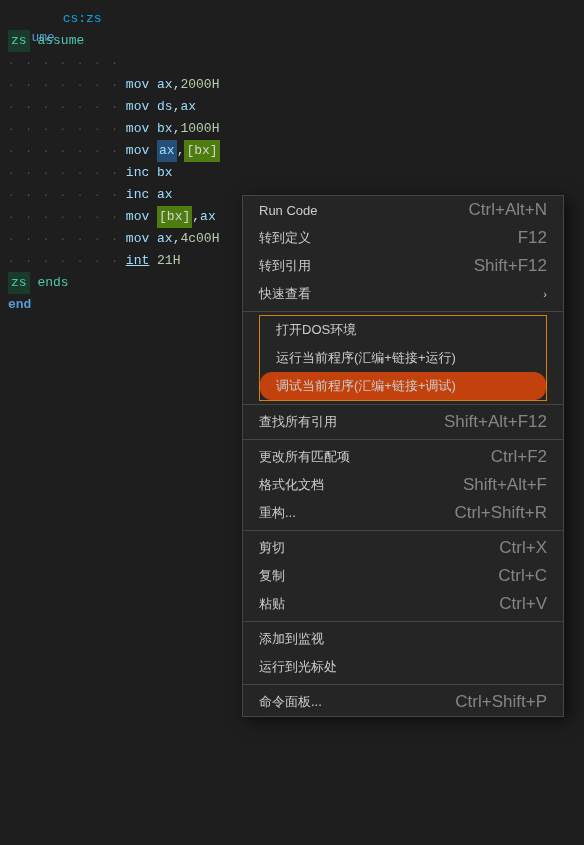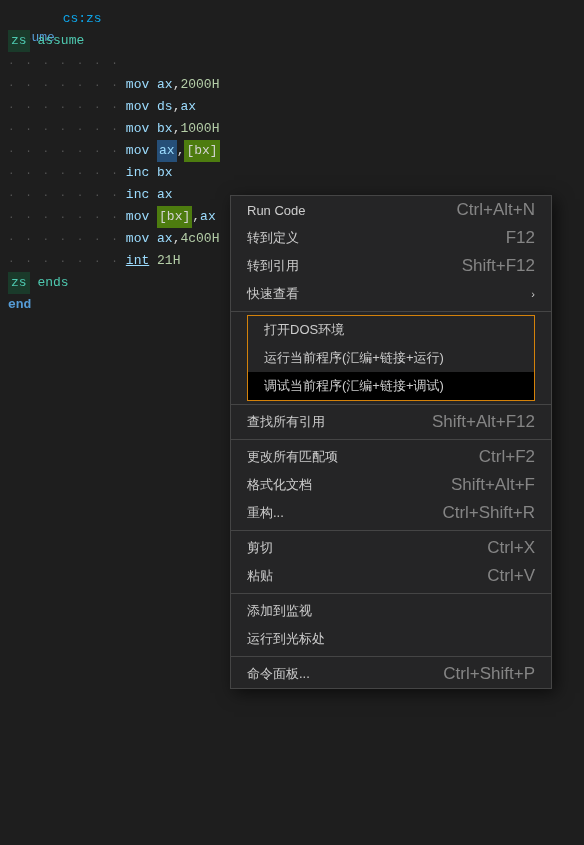--- a/index.html
+++ b/index.html
@@ -51,21 +51,21 @@
     .num { color: #b5cea8; }
     .mem-highlight { color: #d4d4d4; background: #4d7c0f; padding: 0 2px; }
     .comma { color: #d4d4d4; }
     .label-zs { color: #4ec9b0; background: #1a3a2a; padding: 0 3px; }
     .cs-zs { color: #0ea5e9; }
 
     
     .context-menu {
       position: absolute;
       top: 195px;
-      left: 230px;
+      left: 242px;
       width: 322px;
       background: #252526;
       border: 1px solid #454545;
       box-shadow: 4px 4px 16px rgba(0,0,0,0.6);
       z-index: 100;
       font-family: 'Segoe UI', Arial, sans-serif;
       font-size: 13px;
       color: #cccccc;
     }
 
@@ -191,21 +191,21 @@
 
   <div class="menu-separator"></div>
 
   <div style="border: 1.5px solid #d4820a; margin: 2px 16px;">
     <div class="menu-item">
       <span class="menu-item-label">打开DOS环境</span>
     </div>
     <div class="menu-item">
       <span class="menu-item-label">运行当前程序(汇编+链接+运行)</span>
     </div>
-    <div class="menu-item" style="background: #000000;">
+    <div class="menu-item" style="background: #c2410c; border-radius: 12px;">
       <span class="menu-item-label">调试当前程序(汇编+链接+调试)</span>
     </div>
   </div>
 
   <div class="menu-separator"></div>
 
   <div class="menu-item">
     <span class="menu-item-label">查找所有引用</span>
     <span class="menu-item-shortcut">Shift+Alt+F12</span>
   </div>
@@ -225,20 +225,24 @@
     <span class="menu-item-shortcut">Ctrl+Shift+R</span>
   </div>
 
   <div class="menu-separator"></div>
 
   <div class="menu-item">
     <span class="menu-item-label">剪切</span>
     <span class="menu-item-shortcut">Ctrl+X</span>
   </div>
   <div class="menu-item">
+    <span class="menu-item-label">复制</span>
+    <span class="menu-item-shortcut">Ctrl+C</span>
+  </div>
+  <div class="menu-item">
     <span class="menu-item-label">粘贴</span>
     <span class="menu-item-shortcut">Ctrl+V</span>
   </div>
 
   <div class="menu-separator"></div>
 
   <div class="menu-item">
     <span class="menu-item-label">添加到监视</span>
   </div>
   <div class="menu-item">

